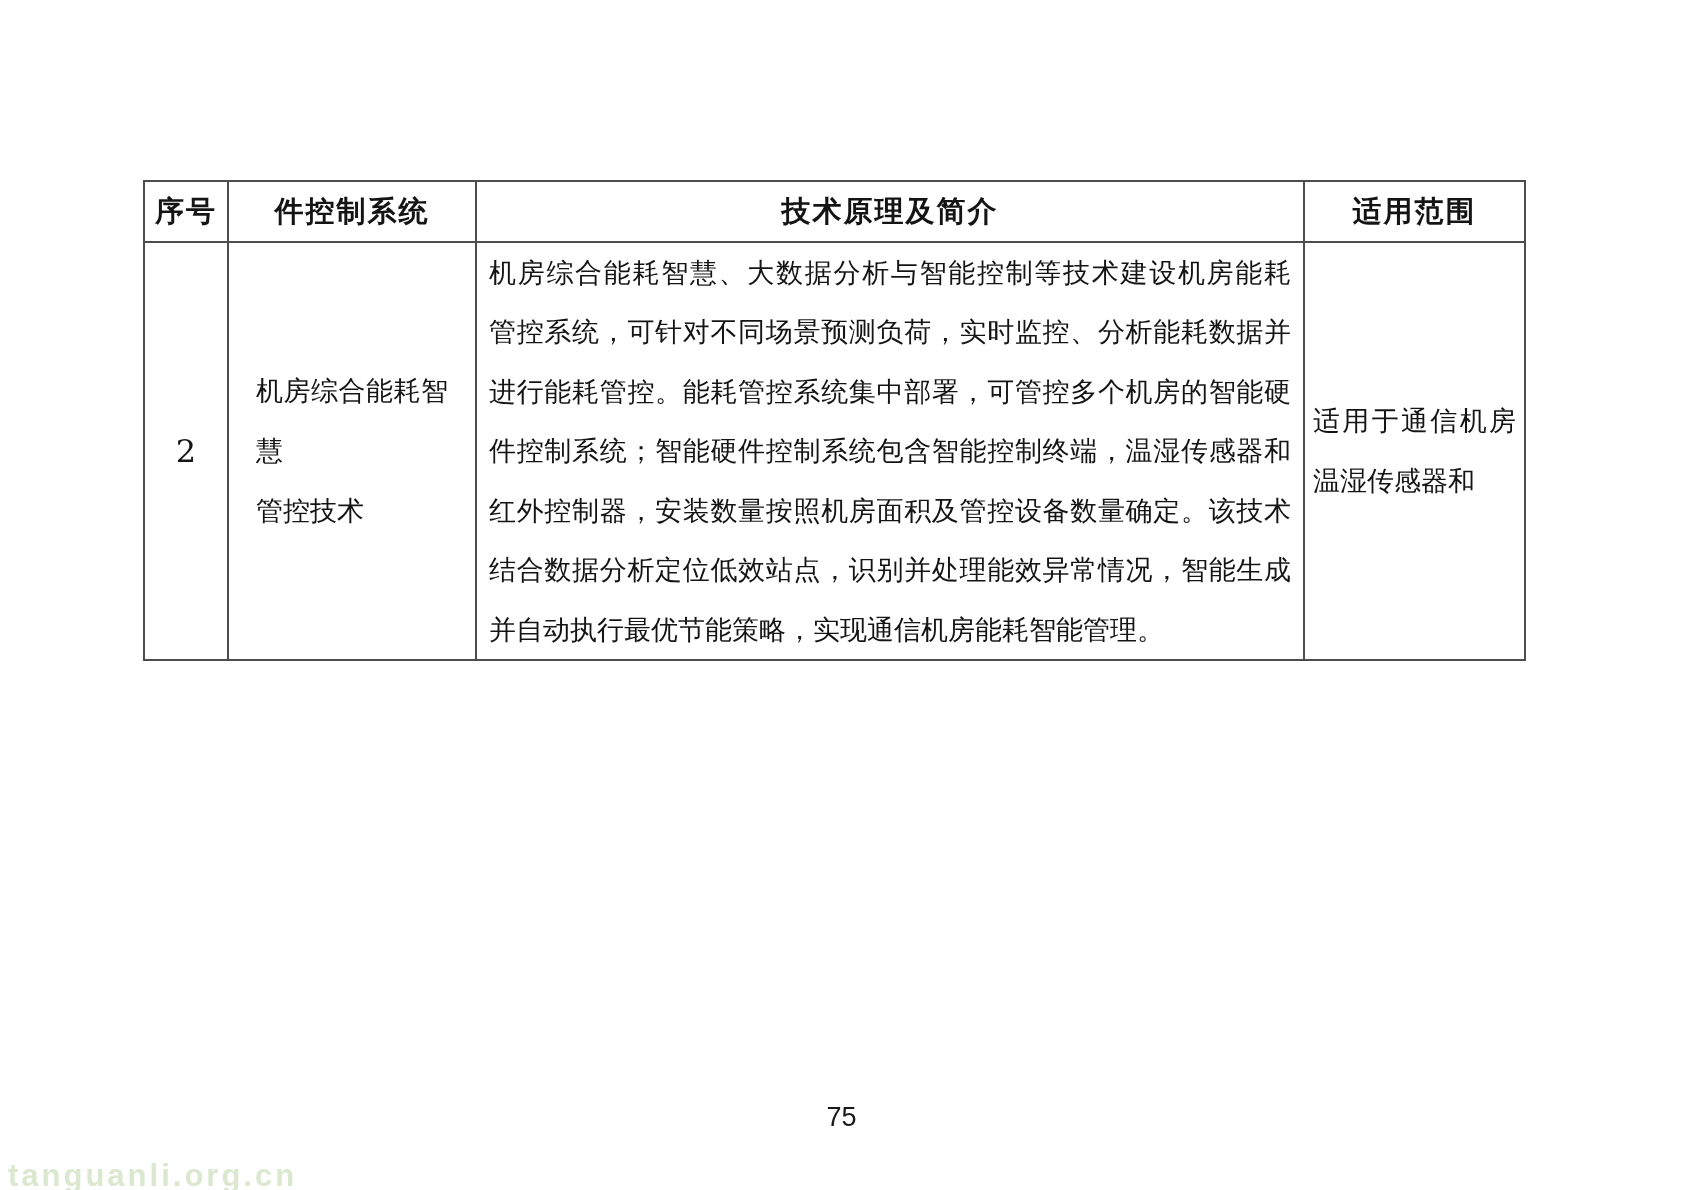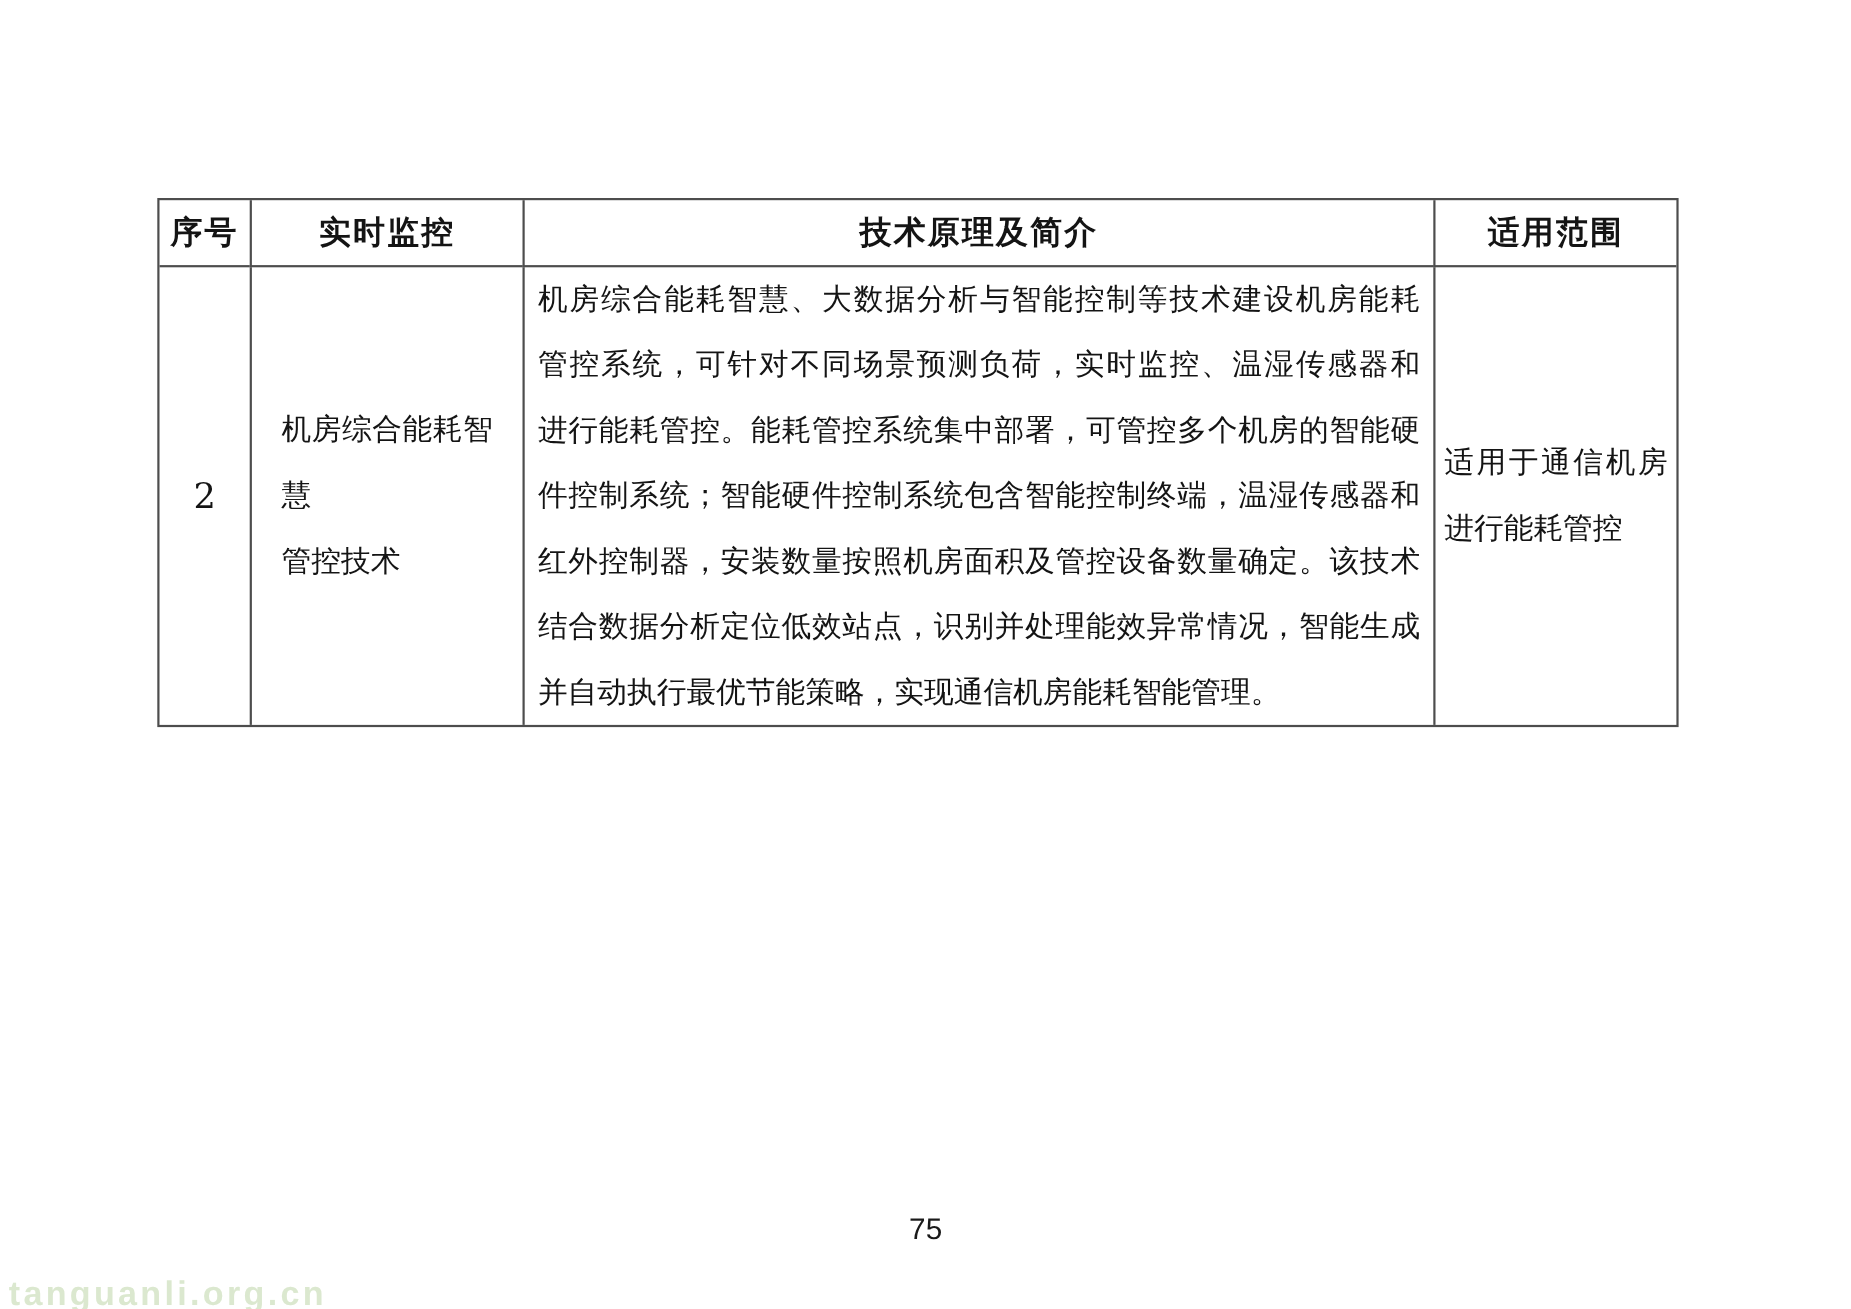--- a/index.html
+++ b/index.html
@@ -90,49 +90,49 @@
 </style>
 </head>
 <body>
 
 <div class="doc-table">
 
   <div class="cell hcell bb">
     <span>序号</span>
   </div>
   <div class="cell hcell bb bl">
-    <span>实时监控</span>
+    <span>件控制系统</span>
   </div>
   <div class="cell hcell bb bl">
     <span>技术原理及简介</span>
   </div>
   <div class="cell hcell bb bl">
     <span>适用范围</span>
   </div>
 
   <div class="cell index-cell">
     <span>2</span>
   </div>
 
   <div class="cell name-cell bl">
     <div class="jl">机房综合能耗智慧</div>
     <div class="ll">管控技术</div>
   </div>
 
   <div class="cell desc-cell bl">
     <div class="jl">机房综合能耗智慧、大数据分析与智能控制等技术建设机房能耗</div>
-    <div class="jl">管控系统，可针对不同场景预测负荷，实时监控、温湿传感器和</div>
+    <div class="jl">管控系统，可针对不同场景预测负荷，实时监控、分析能耗数据并</div>
     <div class="jl">进行能耗管控。能耗管控系统集中部署，可管控多个机房的智能硬</div>
     <div class="jl">件控制系统；智能硬件控制系统包含智能控制终端，温湿传感器和</div>
     <div class="jl">红外控制器，安装数量按照机房面积及管控设备数量确定。该技术</div>
     <div class="jl">结合数据分析定位低效站点，识别并处理能效异常情况，智能生成</div>
     <div class="ll">并自动执行最优节能策略，实现通信机房能耗智能管理。</div>
   </div>
 
   <div class="cell scope-cell bl">
     <div class="jl">适用于通信机房</div>
-    <div class="ll">进行能耗管控</div>
+    <div class="ll">温湿传感器和</div>
   </div>
 </div>
 
 <div class="page-number">75</div>
 
 <div class="watermark">tanguanli.org.cn</div>
 
 </body></html>

